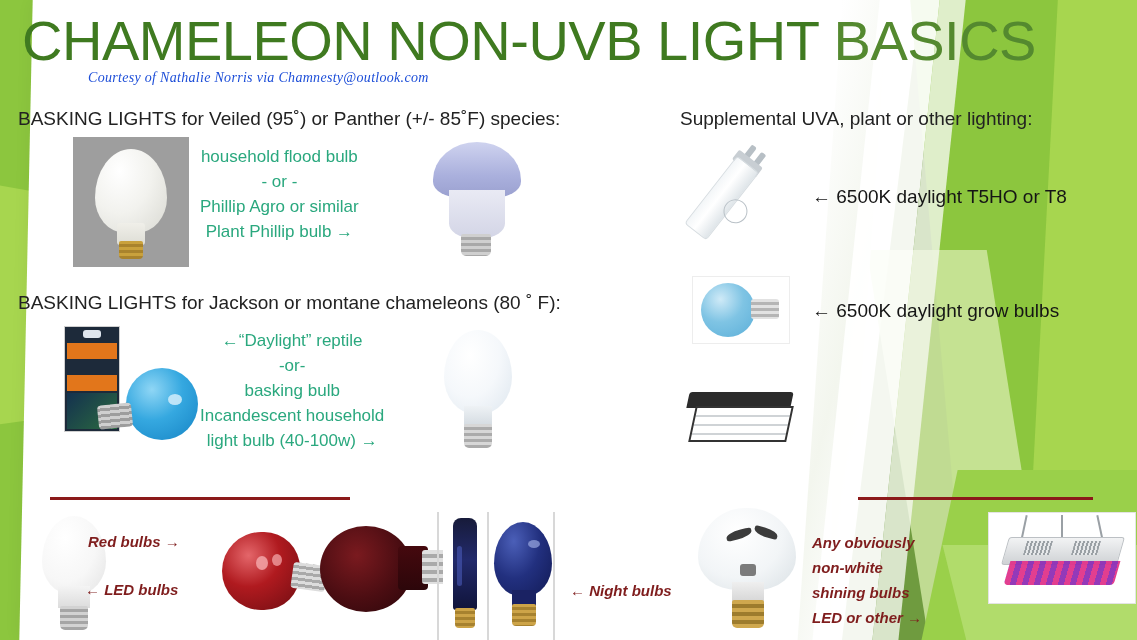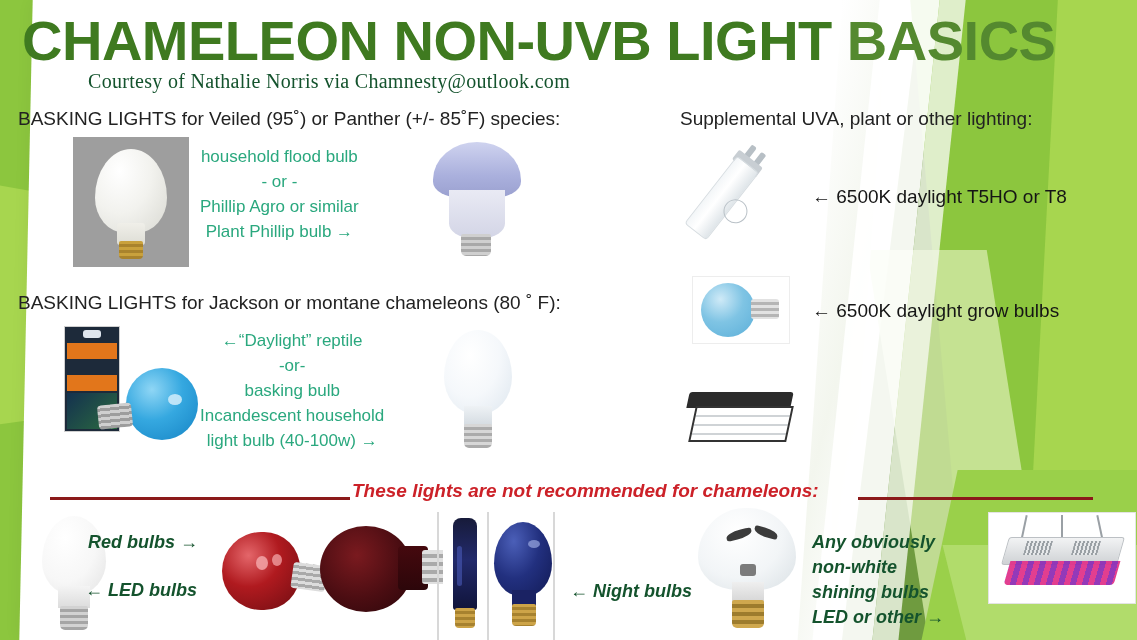--- a/index.html
+++ b/index.html
@@ -78,32 +78,32 @@
     position:absolute;top:0;left:820px;width:46px;height:640px;
     background:linear-gradient(100deg,#ffffff 0%,#f3f6ee 55%,rgba(243,246,238,0) 100%);
     transform:skewX(-4deg);
   }
 
   
   .content{position:absolute;top:0;left:0;width:1137px;height:640px;}
 
   .title{
     position:absolute;left:22px;top:10px;width:1090px;
-    font-size:56px;line-height:62px;font-weight:bold;
+    font-size:56px;line-height:62px;font-weight:normal;
     letter-spacing:-0.5px;
     color:#3f7a20;
     font-family:"Liberation Sans","DejaVu Sans",sans-serif;
     white-space:nowrap;
   }
   .title .dim{color:#54892f;}
   .subtitle{
     position:absolute;left:88px;top:70px;
-    font-size:20px;color:#14532d;
+    font-size:14px;color:#1d4ed8;
     font-family:"Liberation Serif","DejaVu Serif",serif;
-    letter-spacing:.3px;
+    font-style:italic;letter-spacing:.3px;
   }
 
   .sec-head{
     position:absolute;font-size:19px;color:#222222;font-weight:normal;
     white-space:nowrap;
   }
   .sec-head.h1{left:18px;top:108px;}
   .sec-head.h2{left:18px;top:292px;}
   .sec-head.h3{left:680px;top:108px;}
 
@@ -129,21 +129,21 @@
   .banner .rule.left{left:20px;width:300px;}
   .banner .rule.right{left:828px;width:235px;}
   .banner .btxt{
     position:absolute;left:322px;top:0px;
     font-size:19px;font-weight:bold;font-style:italic;
     color:#cc2128;white-space:nowrap;
     font-family:"Liberation Sans","DejaVu Sans",sans-serif;
   }
 
   .red-lbl{
-    position:absolute;color:#14532d;font-size:18px;line-height:24px;
+    position:absolute;color:#7f1d1d;font-size:15px;line-height:24px;
     font-style:italic;font-weight:bold;white-space:nowrap;
   }
   .b1{left:88px;top:530px;}
   .b2{left:85px;top:578px;}
   .b3{left:568px;top:524px;}
   .b4{left:570px;top:579px;}
   .b5{left:812px;top:530px;line-height:25px;}
 
   .divider-v{
     position:absolute;top:512px;width:2px;height:128px;background:#d8d8d8;
@@ -467,21 +467,20 @@
     </div>
     <div class="blk-label r2">← 6500K daylight grow bulbs</div>
 
     <div class="pic wallpack">
       <div class="hood"></div>
       <div class="face"></div>
     </div>
 
     <div class="banner">
       <div class="rule left"></div>
-      <div class="btxt">These lights are not recommended for chameleons:</div>
       <div class="rule right"></div>
     </div>
 
     <div class="pic wled">
       <div class="glass"></div>
       <div class="neck"></div>
       <div class="base"></div>
     </div>
 
     <div class="red-lbl b1">Red bulbs →</div>

